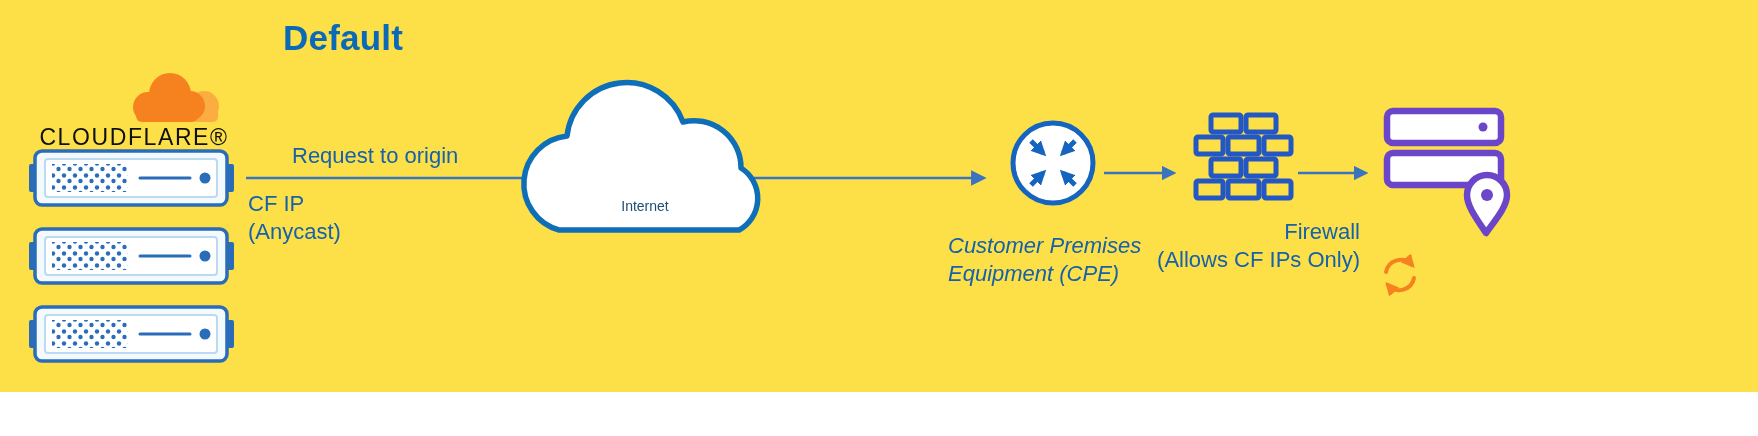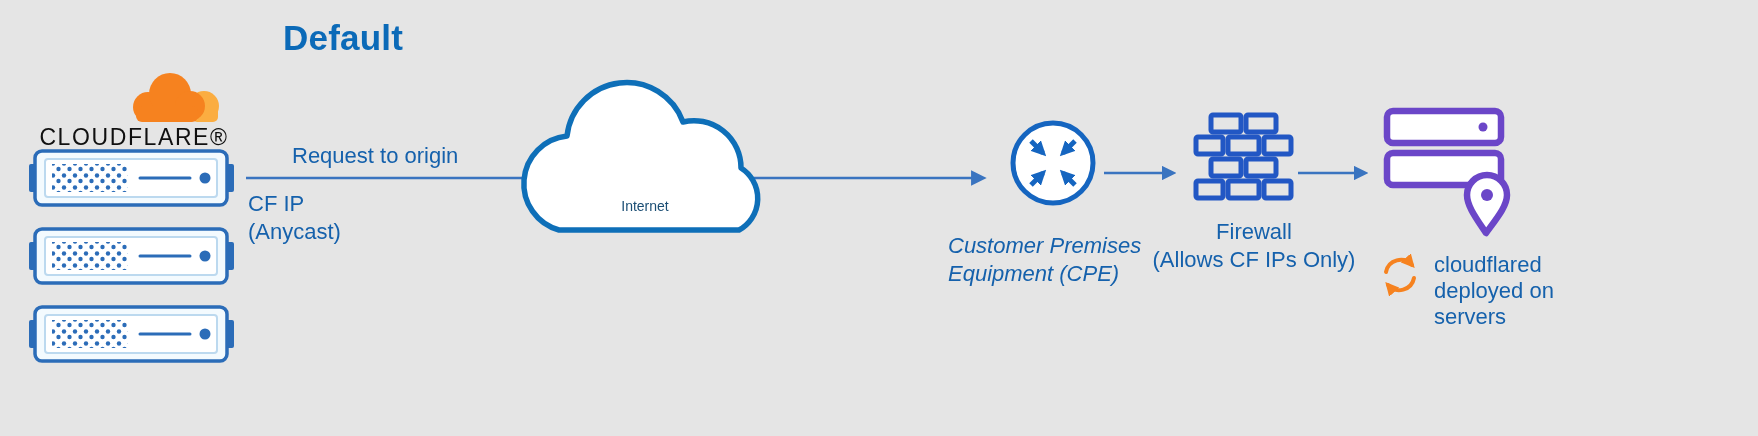--- a/index.html
+++ b/index.html
@@ -1,30 +1,30 @@
 <!DOCTYPE html>
 <html><head>
 <meta charset="utf-8">
 <style>
   html,body{margin:0;padding:0;background:#fff;}
   .canvas{
     position:relative;
-    width:1758px;height:436px;
-    background:#e5e5e5;
+    width:1758px;height:392px;
+    background:#fde047;
     font-family:"Liberation Sans", sans-serif;
     overflow:hidden;
   }
   .abs{position:absolute;}
   .title{
     font-size:35px;font-weight:700;color:#0b6ab8;letter-spacing:0.2px;
   }
   .label{
     font-size:22px;color:#1561ac;white-space:pre-line;line-height:1.25;
   }
-  .label.center{text-align:center;}
+  .label.center{text-align:right;}
   .internet-label{
     font-size:14px;color:#1b4e74;text-align:center;
   }
   .wordmark{
     font-size:23px;font-weight:400;color:#101010;letter-spacing:1.6px;
     text-align:center;
   }
   svg{display:block;}
 </style>
 </head>
@@ -169,17 +169,14 @@
       <circle cx="104" cy="88" r="6" fill="#6b46c8"></circle>
     </svg>
   </div>
 
   <div class="abs" style="left:1377px;top:252px;">
     <svg width="46" height="46" viewBox="0 0 46 46">
       <path d="M 9 20 A 15 15 0 0 1 35 13" fill="none" stroke="#f6821f" stroke-width="4" stroke-linecap="round" marker-end="url(#ah-orange)"></path>
       <path d="M 37 26 A 15 15 0 0 1 11 33" fill="none" stroke="#f6821f" stroke-width="4" stroke-linecap="round" marker-end="url(#ah-orange)"></path>
     </svg>
   </div>
-  <div class="abs label" style="left:1434px;top:252px;line-height:1.18;">cloudflared
-deployed on
-servers</div>
 
 </div>
 
 </body></html>

